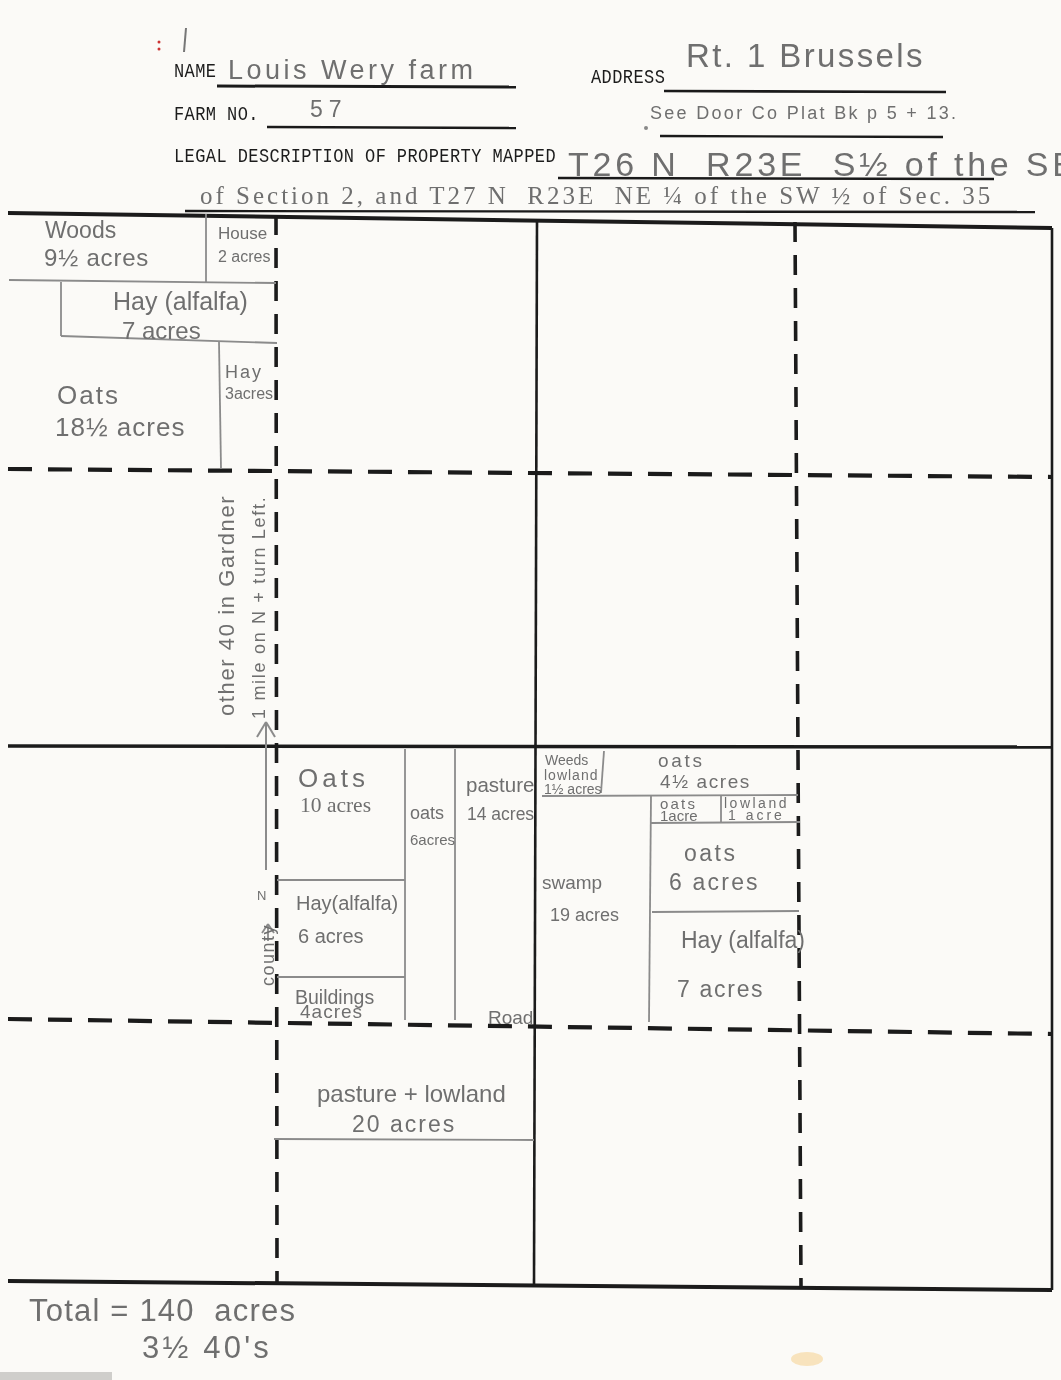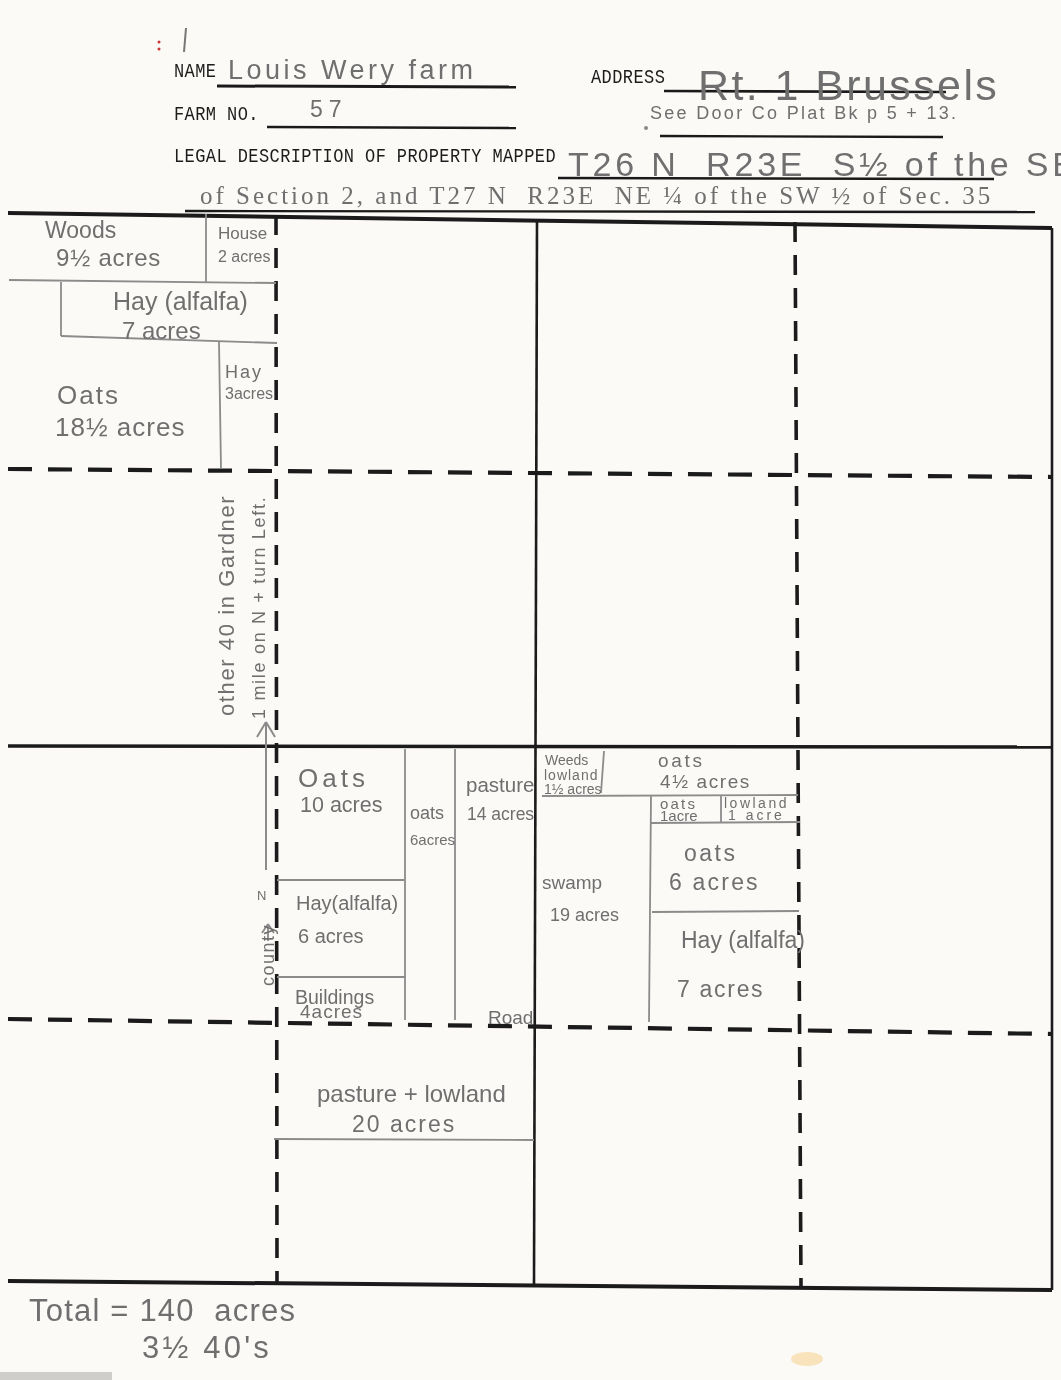--- a/index.html
+++ b/index.html
@@ -78,39 +78,39 @@
 
   <rect x="0" y="1372" width="112" height="8" fill="#cfcecb"></rect>
 </svg>
 
 <div class="p" style="left:174px;top:61px;">NAME</div>
 <div class="p" style="left:591px;top:67px;">ADDRESS</div>
 <div class="p" style="left:174px;top:104px;">FARM NO.</div>
 <div class="p" style="left:174px;top:146px;">LEGAL DESCRIPTION OF PROPERTY MAPPED</div>
 
 <div class="h" style="left:228px;top:57px;font-size:27px;letter-spacing:3.5px;">Louis Wery farm</div>
-<div class="h" style="left:686px;top:64px;font-size:43px;letter-spacing:2.4px;margin-left:12px;">Rt. 1 Brussels</div>
+<div class="h" style="left:686px;top:39px;font-size:33px;letter-spacing:2.4px;">Rt. 1 Brussels</div>
 <div class="h" style="left:310px;top:98px;font-size:23px;letter-spacing:6px;">57</div>
 <div class="h" style="left:650px;top:104px;font-size:18px;letter-spacing:2.3px;">See Door Co Plat Bk p 5 + 13.</div>
 <div class="h" style="left:568px;top:147px;font-size:34px;letter-spacing:3.8px;">T26 N&nbsp;&nbsp;R23E&nbsp;&nbsp;S½ of the SE ¼</div>
 <div class="h" style="left:200px;top:183px;font-size:25px;letter-spacing:3.0px;font-family:Liberation Serif, serif;">of Section 2, and T27 N&nbsp;&nbsp;R23E&nbsp;&nbsp;NE ¼ of the SW ½ of Sec. 35</div>
 
 <div class="h" style="left:45px;top:219px;font-size:23px;">Woods</div>
-<div class="h" style="left:56px;top:246px;font-size:24px;letter-spacing:0.8px;text-align:right;">9½ acres</div>
+<div class="h" style="left:44px;top:246px;font-size:24px;letter-spacing:0.8px;text-align:right;">9½ acres</div>
 <div class="h" style="left:218px;top:225px;font-size:17px;">House</div>
 <div class="h" style="left:218px;top:249px;font-size:16px;">2 acres</div>
 <div class="h" style="left:113px;top:289px;font-size:25px;">Hay (alfalfa)</div>
 <div class="h" style="left:122px;top:319px;font-size:24px;">7 acres</div>
 <div class="h" style="left:57px;top:382px;font-size:26px;letter-spacing:2px;">Oats</div>
 <div class="h" style="left:55px;top:414px;font-size:26px;letter-spacing:1px;">18½ acres</div>
 <div class="h" style="left:225px;top:363px;font-size:18px;letter-spacing:2px;">Hay</div>
 <div class="h" style="left:225px;top:386px;font-size:16px;">3acres</div>
 
 <div class="h" style="left:298px;top:765px;font-size:26px;letter-spacing:4px;">Oats</div>
-<div class="h" style="left:300px;top:795px;font-size:21.5px;">10 acres</div>
+<div class="h" style="left:300px;top:795px;font-size:21.5px;font-family:Liberation Serif, serif;">10 acres</div>
 <div class="h" style="left:410px;top:804px;font-size:18px;">oats</div>
 <div class="h" style="left:410px;top:832px;font-size:15px;">6acres</div>
 <div class="h" style="left:466px;top:775px;font-size:20.5px;">pasture</div>
 <div class="h" style="left:467px;top:806px;font-size:17.5px;">14 acres</div>
 <div class="h" style="left:545px;top:753px;font-size:14px;">Weeds</div>
 <div class="h" style="left:544px;top:768px;font-size:14px;letter-spacing:1px;">lowland</div>
 <div class="h" style="left:544px;top:782px;font-size:14px;">1½ acres</div>
 <div class="h" style="left:658px;top:751px;font-size:19px;letter-spacing:2.7px;">oats</div>
 <div class="h" style="left:660px;top:772px;font-size:19px;letter-spacing:1.6px;">4½ acres</div>
 <div class="h" style="left:660px;top:796px;font-size:15px;letter-spacing:2.2px;">oats</div>

